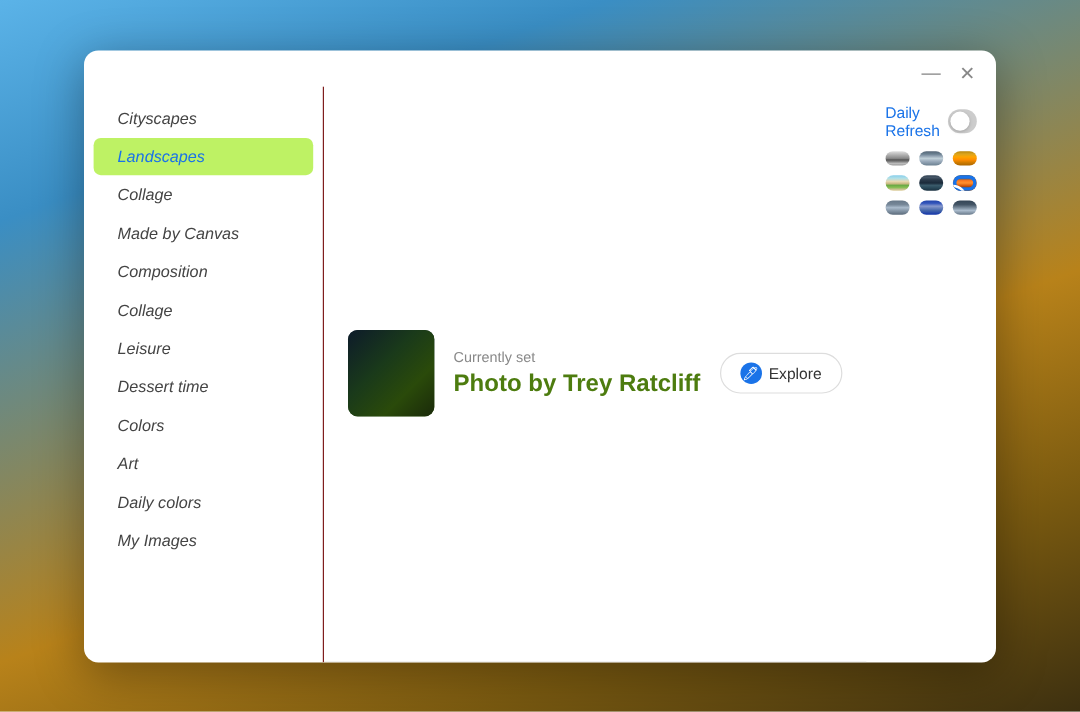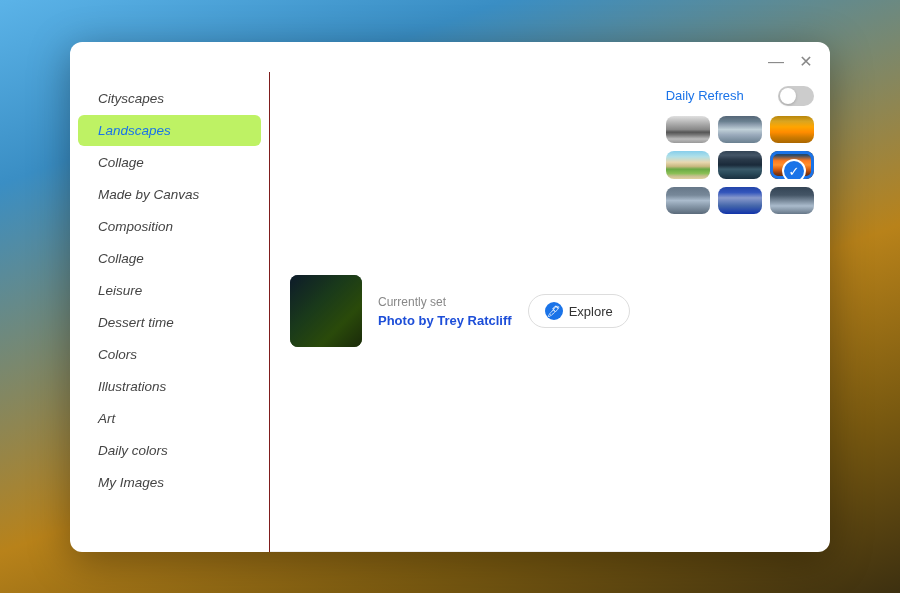--- a/index.html
+++ b/index.html
@@ -114,23 +114,23 @@
       flex: 1;
     }
 
     .current-label {
       font-size: 12px;
       color: #888;
       margin-bottom: 4px;
     }
 
     .current-title {
-      font-size: 13px;
+      font-size: 20px;
       font-weight: 600;
-      color: #1d4ed8;
+      color: #4d7c0f;
     }
 
     .explore-btn {
       display: flex;
       align-items: center;
       gap: 6px;
       border: 1.5px solid #ddd;
       border-radius: 20px;
       padding: 7px 16px;
       background: #fff;
@@ -284,21 +284,20 @@
     <div class="sidebar">
     <div class="sidebar-item">Cityscapes</div>
         <div class="sidebar-item active">Landscapes</div>
         <div class="sidebar-item">Collage</div>
         <div class="sidebar-item">Made by Canvas</div>
         <div class="sidebar-item">Composition</div>
         <div class="sidebar-item">Collage</div>
         <div class="sidebar-item">Leisure</div>
         <div class="sidebar-item">Dessert time</div>
         <div class="sidebar-item">Colors</div>
-        <div class="sidebar-item">Illustrations</div>
         <div class="sidebar-item">Art</div>
         <div class="sidebar-item">Daily colors</div>
         <div class="sidebar-item">My Images</div>
       </div>
 
     <div class="main-content">
 
       <div class="current-set-bar">
         <div class="current-thumb">
           <div class="current-thumb-img"></div>

